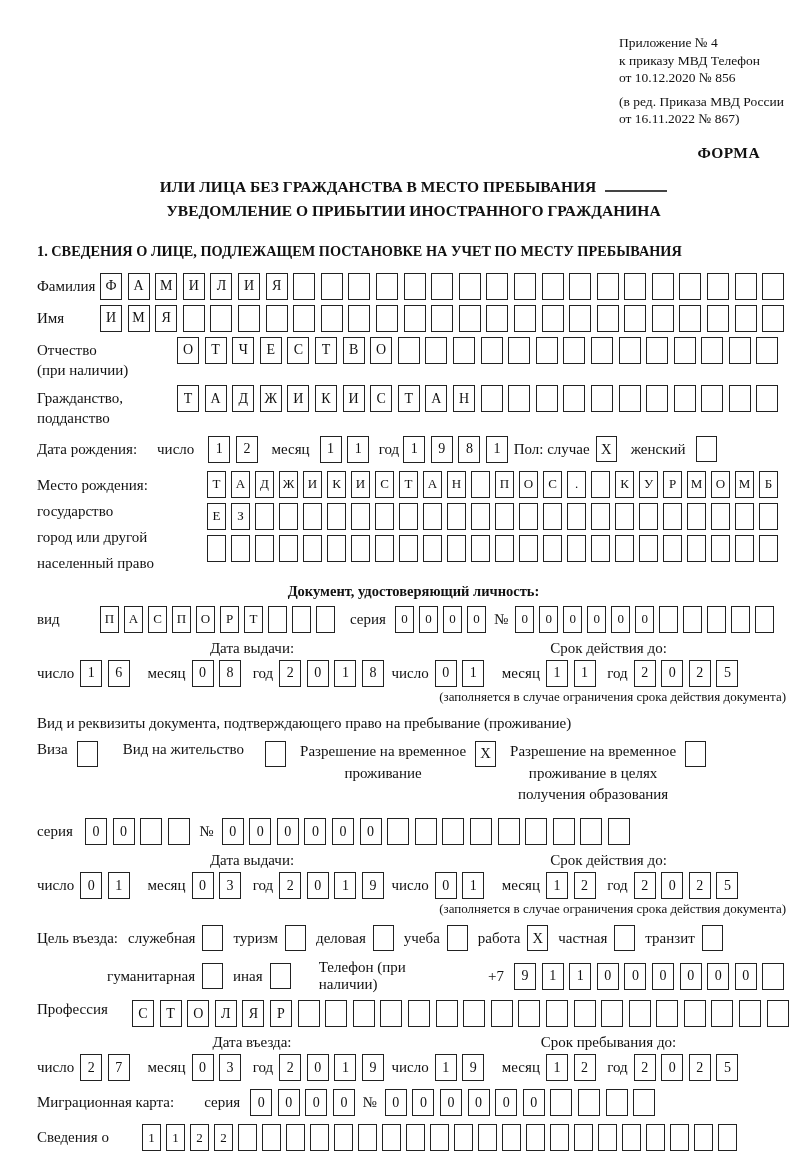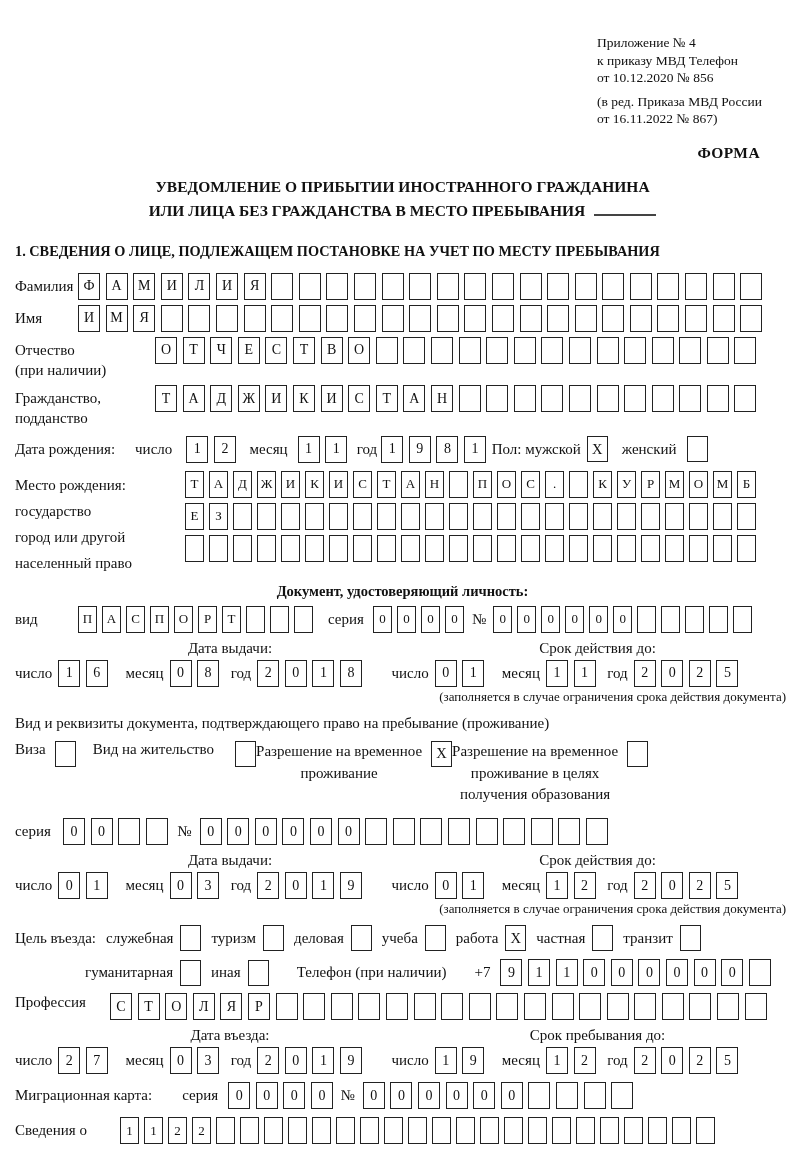--- a/index.html
+++ b/index.html
@@ -1,16 +1,16 @@
 <!DOCTYPE html>
 <html><head>
 <meta charset="utf-8">
 <style>
   html,body{margin:0;padding:0;background:#fff}
-  .page{width:800px;height:1163px;box-sizing:border-box;padding:34px 10px 0 15px;
+  .page{width:800px;height:1163px;box-sizing:border-box;padding:34px 10px 0 37px;
         font-family:"Liberation Serif","DejaVu Serif",serif;color:#111;font-size:15px;
         position:relative;overflow:hidden;background:#fff}
   .hdr{margin-left:582px;font-size:13.5px;line-height:1.3;white-space:nowrap}
   .hdr .g{margin-top:6px}
   .forma{font-weight:bold;text-align:right;padding-right:30px;margin-top:16px;font-size:15.5px;letter-spacing:.4px}
   .title{font-weight:bold;text-align:center;font-size:15.5px;line-height:1.55;margin-top:13px}
   .uline{display:inline-block;width:62px;height:13px;border-bottom:2px solid #444;margin-left:9px}
   .sec{font-weight:bold;font-size:14.3px;margin-top:20px;margin-bottom:13px}
 
   .frow{display:flex;align-items:flex-start;margin-bottom:5px}
@@ -27,21 +27,21 @@
   .center-b{font-weight:bold;text-align:center;margin:7px 0 6px;font-size:14.5px}
   .twin{display:flex;margin-top:7px}
   .twin-l{width:430px;text-align:center}
   .twin-r{flex:1;text-align:center;padding-right:40px}
   .dval{display:flex;align-items:center;margin-top:3px}
   .grp{display:flex;align-items:center;gap:6px}
   .grp-r{margin-left:auto;margin-right:46px}
   .note{font-size:13px;text-align:right;padding-right:4px;margin:2px 0 6px}
 
   .para{line-height:1.6;margin-top:4px}
-  .permits{margin-top:6px;}
+  .permits{margin-top:6px;gap:14px}
   .perm{display:flex;align-items:flex-start;gap:9px}
   .plines{text-align:center;line-height:1.45}
   .opt{display:inline-flex;align-items:center;gap:7px}
   .purpose{display:flex;align-items:center;gap:10px;margin-top:8px;margin-bottom:7px;flex-wrap:nowrap}
   .rep-col{flex:1}
 </style>
 </head>
 <body>
 
 <div class="page">
@@ -50,22 +50,22 @@
     <div>Приложение № 4</div>
     <div>к приказу МВД Телефон</div>
     <div>от 10.12.2020 № 856</div>
     <div class="g">(в ред. Приказа МВД России</div>
     <div>от 16.11.2022 № 867)</div>
   </div>
 
   <div class="forma">ФОРМА</div>
 
   <div class="title">
+    <div><span>ИЛИ ЛИЦА БЕЗ ГРАЖДАНСТВА В МЕСТО ПРЕБЫВАНИЯ</span><span class="uline"></span></div>
     <div>УВЕДОМЛЕНИЕ О ПРИБЫТИИ ИНОСТРАННОГО ГРАЖДАНИНА</div>
-    <div><span>ИЛИ ЛИЦА БЕЗ ГРАЖДАНСТВА В МЕСТО ПРЕБЫВАНИЯ</span><span class="uline"></span></div>
   </div>
 
   <div class="sec">1. СВЕДЕНИЯ О ЛИЦЕ, ПОДЛЕЖАЩЕМ ПОСТАНОВКЕ НА УЧЕТ ПО МЕСТУ ПРЕБЫВАНИЯ</div>
 
   <div class="frow">
     <span class="lbl w63">Фамилия</span>
     <span class="boxes">
         <span class="box">Ф</span>
         <span class="box">А</span>
         <span class="box">М</span>
@@ -199,21 +199,21 @@
         <span class="box">1</span>
         <span class="box">1</span>
       </span>
     <span style="margin:0 4px 0 4px">год</span>
     <span class="boxes">
         <span class="box">1</span>
         <span class="box">9</span>
         <span class="box">8</span>
         <span class="box">1</span>
       </span>
-    <span style="margin-right:6px">Пол: мужской</span>
+    <span style="margin-right:6px">Пол: случае</span>
     <span class="cbox">X</span>
     <span style="margin:0 10px 0 14px">женский</span>
     <span class="cbox"></span>
   </div>
 
   <div class="frow" style="margin-top:8px">
     <div class="lbl w170">
       <div>Место рождения:</div>
       <div>государство</div>
       <div>город или другой</div>
@@ -388,21 +388,21 @@
 
   <div class="para">
     <div>Вид и реквизиты документа, подтверждающего право на пребывание (проживание)</div>
   </div>
 
   <div class="frow permits">
     <div class="perm">
       <span>Виза</span>
       <span class="cbox"></span>
     </div>
-    <div class="perm" style="margin-left:17px">
+    <div class="perm" style="margin-left:11px">
       <span>Вид на жительство</span>
       <span class="cbox" style="margin-left:12px"></span>
     </div>
     <div class="perm">
       <div class="plines">
         <div>Разрешение на временное</div>
         <div>проживание</div>
       </div>
       <span class="cbox">X</span>
     </div>

